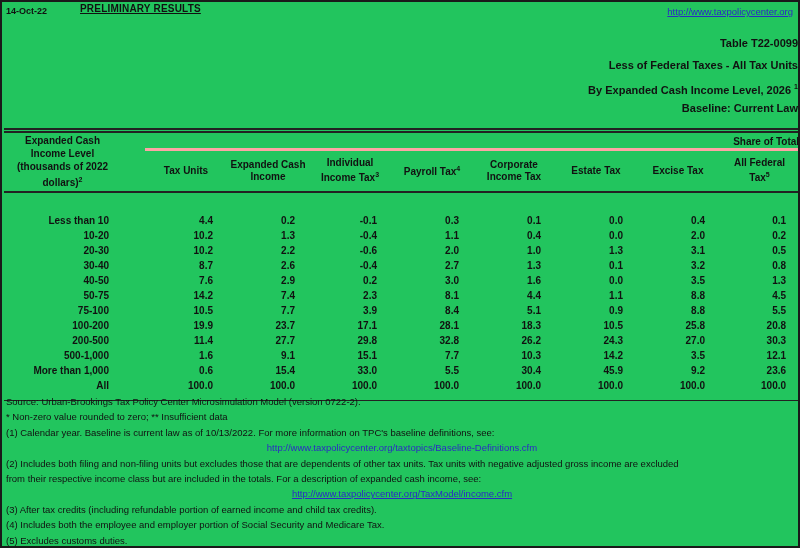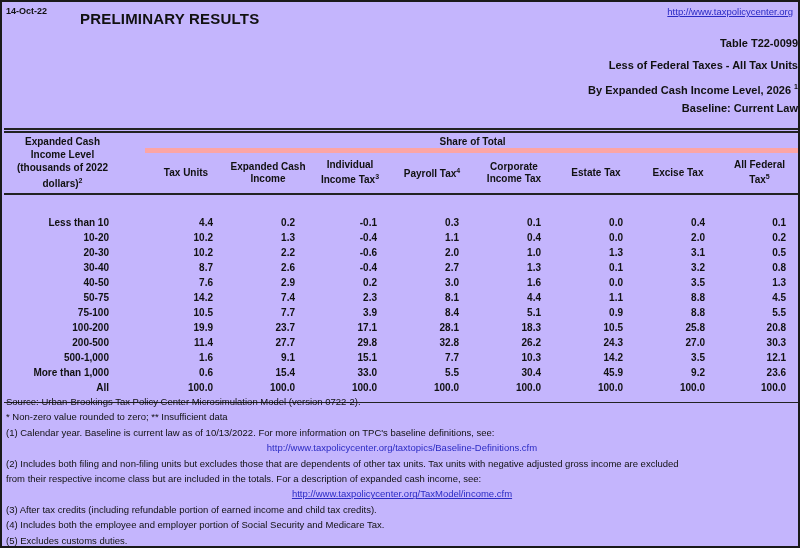--- a/index.html
+++ b/index.html
@@ -1,39 +1,39 @@
 <!DOCTYPE html>
 <html><head>
 <meta charset="utf-8">
 <style>
   html,body { margin:0; padding:0; background:#fff; }
   body { width:800px; height:548px; font-family:"Liberation Sans", sans-serif; color:#111; }
   .page { position:absolute; left:0; top:0; width:800px; height:548px; border:2px solid #1a1a1a;
-          box-sizing:border-box; background:#c4b5fd; overflow:hidden; }
+          box-sizing:border-box; background:#22c55e; overflow:hidden; }
 
   
   .date   { position:absolute; left:4px;  top:4px; font-size:9px;  font-weight:bold; }
-  .prelim { position:absolute; left:78px; top:8px; font-size:15px;  font-weight:bold; letter-spacing:.2px; }
+  .prelim { position:absolute; left:78px; top:1px; font-size:10px;  font-weight:bold; letter-spacing:.2px;text-decoration:underline; }
   .toplink{ position:absolute; right:5px; top:4px; font-size:9.5px; color:#2b2bc4; text-decoration:underline; cursor:pointer;margin-left:32px; }
 
   
   .titles { position:absolute; left:0; top:31px; width:100%; text-align:right;
             font-weight:bold; font-size:11px; }
   .titles div { height:21.5px; line-height:21.5px; }
   sup { font-size:7px; font-weight:bold; }
   .title-sup { margin-left:3px; }
 
   
   table.main { position:absolute; left:2px; top:126px; width:794px; border-collapse:collapse;
                table-layout:fixed; border-top:5px double #222; border-bottom:1px solid #222;
                font-size:10px; font-weight:bold; color:#111; }
   th, td { margin:0; }
   th.corner { border-bottom:2px solid #222; vertical-align:middle; text-align:center;
               padding:0 26px 0 2px; line-height:13px; font-size:10px; }
-  th.sot { height:13px; border-bottom:5px solid #fca5a5; text-align:center; vertical-align:bottom;
+  th.sot { height:13px; border-bottom:3px solid #fca5a5; text-align:right; vertical-align:bottom;
            padding-bottom:1px; font-size:10px; }
   tr.cols th { border-bottom:2px solid #222; height:40px; vertical-align:middle;
                line-height:12px; text-align:center; padding:0 2px; font-size:10px; }
   tbody tr.sp-top td { height:18px; }
   tbody tr.sp-bot td { height:5px; }
   tbody tr.data td { height:15px; padding-top:0; padding-bottom:0; }
   td.rowlabel { text-align:right; padding-right:36px; }
   td.val { text-align:right; padding-right:14px; }
 
   

